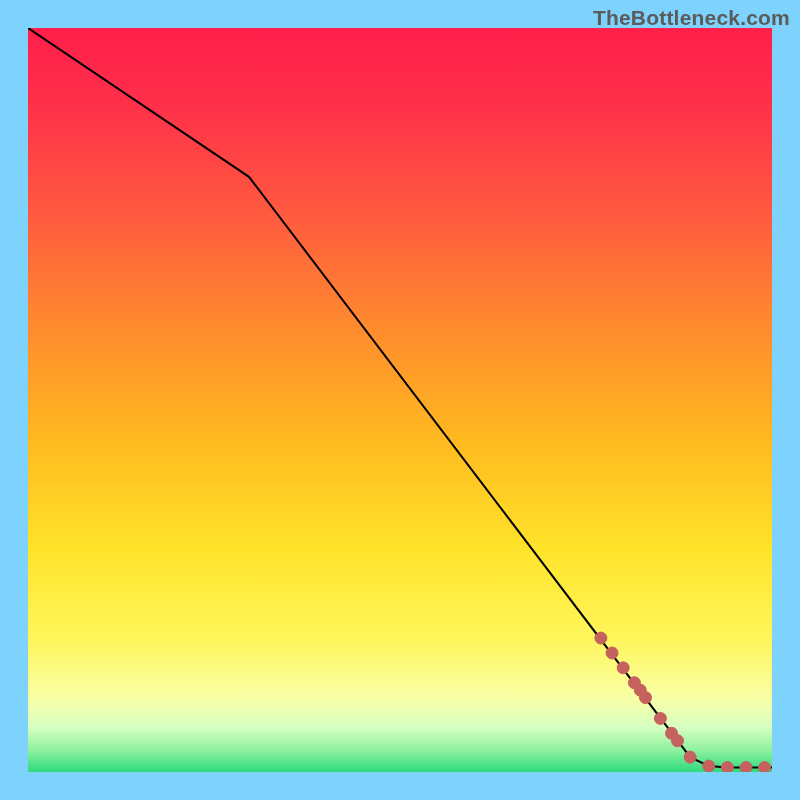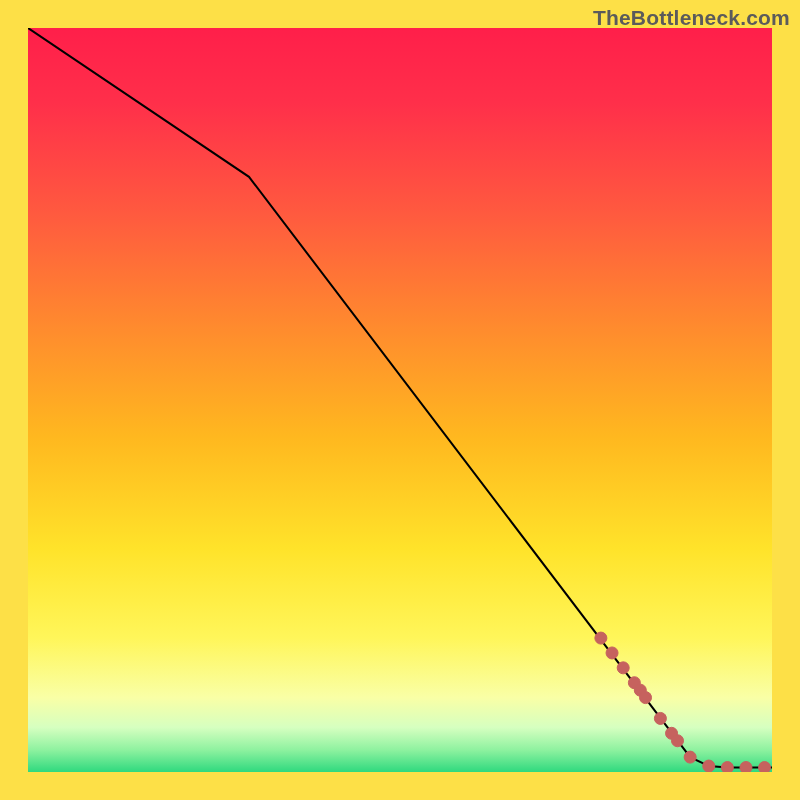--- a/index.html
+++ b/index.html
@@ -8,21 +8,21 @@
     width: 800px;
     height: 800px;
     overflow: hidden;
     font-family: Arial, Helvetica, sans-serif;
     background: #000;
   }
   .frame {
     position: absolute;
     left: 0; top: 0;
     width: 800px; height: 800px;
-    background: #fde047;
+    background: #7dd3fc;
   }
   .plot-area {
     position: absolute;
     left: 28px;
     top: 28px;
     width: 744px;
     height: 744px;
     overflow: hidden;
   }
   .watermark {

